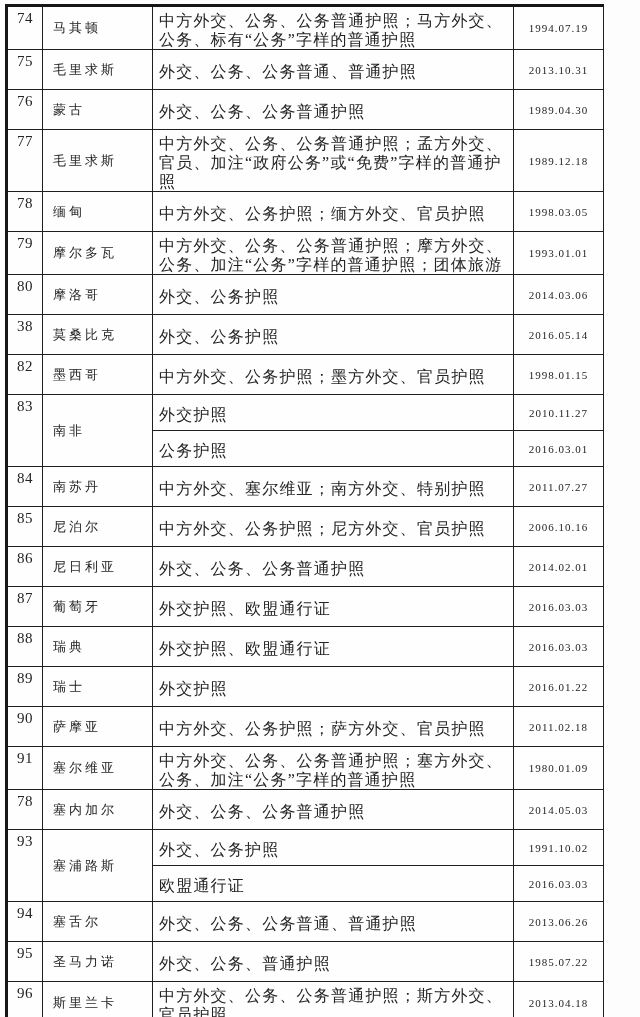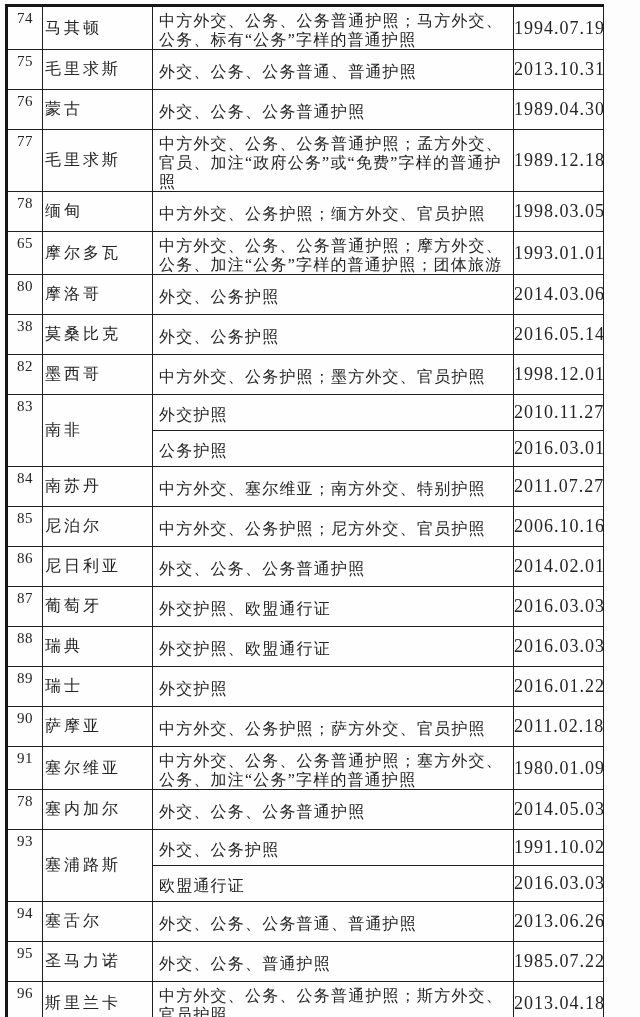--- a/index.html
+++ b/index.html
@@ -37,32 +37,32 @@
   tr.row-single   { height: 40px; }
   tr.row-sub      { height: 36px; }
   td.num-cell {
     text-align: center;
     vertical-align: top;
     font-size: 15px;
     padding-top: 3px;
     letter-spacing: 0.5px;
   }
   td.country-cell {
-    font-size: 16px;
+    font-size: 13px;
     letter-spacing: 3px;
-    padding-left: 2px;
+    padding-left: 10px;
   }
   td.types-cell {
     font-size: 16px;
     letter-spacing: 1.2px;
     line-height: 19px;
     padding: 4px 3px 0 6px;
   }
   td.date-cell {
-    font-size: 18px;
+    font-size: 11px;
     text-align: center;
     letter-spacing: 1px;
     white-space: nowrap;
   }
   td.note-cell {
     font-size: 14px;
     text-align: left;
     padding-left: 2px;
     letter-spacing: 1px;
   }
@@ -109,21 +109,21 @@
           <td class="note-cell"></td>
         </tr>
         <tr class="row-single">
           <td class="num-cell">78</td>
           <td class="country-cell">缅甸</td>
           <td class="types-cell">中方外交、公务护照；缅方外交、官员护照</td>
           <td class="date-cell">1998.03.05</td>
           <td class="note-cell"></td>
         </tr>
         <tr class="row-single">
-          <td class="num-cell">65</td>
+          <td class="num-cell">79</td>
           <td class="country-cell">摩尔多瓦</td>
           <td class="types-cell">中方外交、公务、公务普通护照；摩方外交、公务、加注“公务”字样的普通护照；团体旅游</td>
           <td class="date-cell">1993.01.01</td>
           <td class="note-cell"></td>
         </tr>
         <tr class="row-single">
           <td class="num-cell">80</td>
           <td class="country-cell">摩洛哥</td>
           <td class="types-cell">外交、公务护照</td>
           <td class="date-cell">2014.03.06</td>
@@ -133,21 +133,21 @@
           <td class="num-cell">38</td>
           <td class="country-cell">莫桑比克</td>
           <td class="types-cell">外交、公务护照</td>
           <td class="date-cell">2016.05.14</td>
           <td class="note-cell"></td>
         </tr>
         <tr class="row-single">
           <td class="num-cell">82</td>
           <td class="country-cell">墨西哥</td>
           <td class="types-cell">中方外交、公务护照；墨方外交、官员护照</td>
-          <td class="date-cell">1998.12.01</td>
+          <td class="date-cell">1998.01.15</td>
           <td class="note-cell"></td>
         </tr>
         <tr class="row-sub">
           <td class="num-cell" rowspan="2">83</td>
           <td class="country-cell" rowspan="2">南非</td>
           <td class="types-cell">外交护照</td>
           <td class="date-cell">2010.11.27</td>
           <td class="note-cell"></td>
         </tr>
         <tr class="row-sub">

